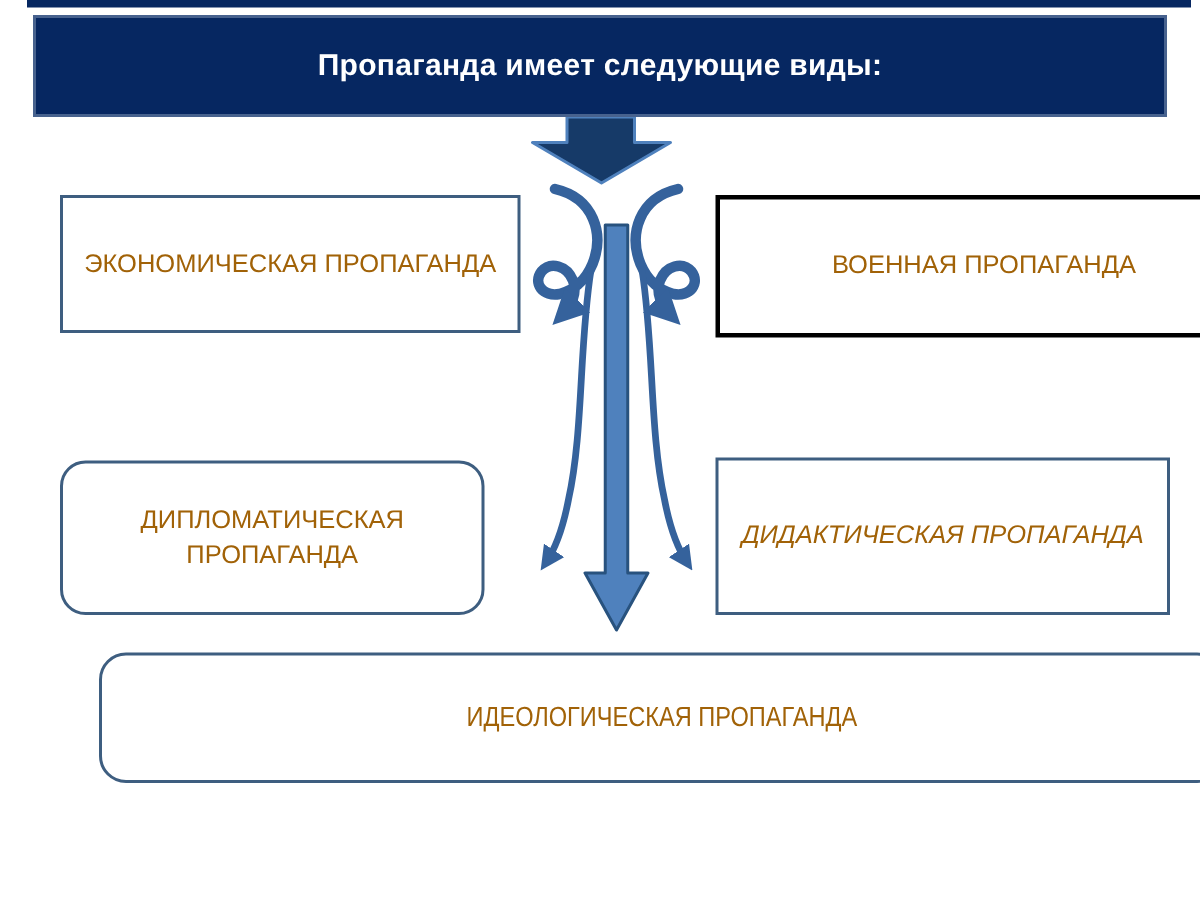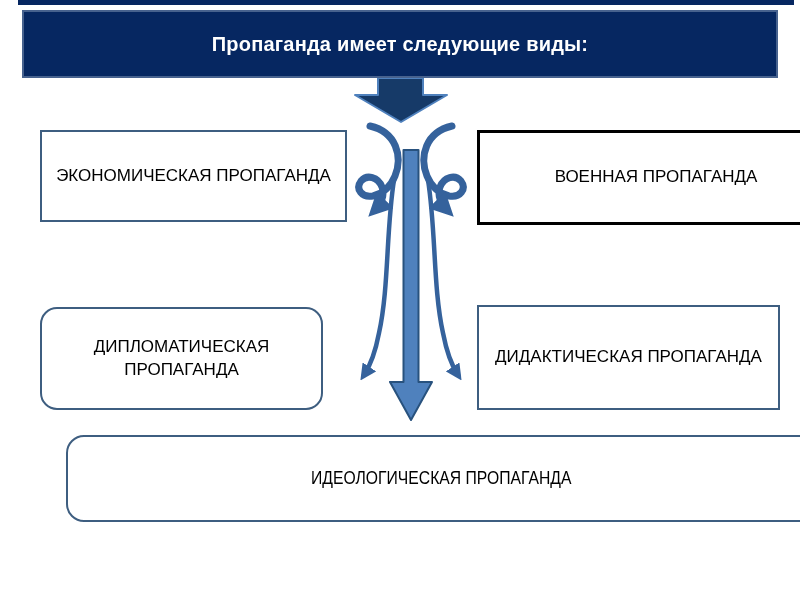--- a/index.html
+++ b/index.html
@@ -18,29 +18,29 @@
     display:flex;align-items:center;justify-content:center;
   }
   .header .title{
     color:#ffffff;font-weight:bold;font-size:20px;letter-spacing:0.2px;
   }
   .arrow-svg{position:absolute;left:350px;top:78px;width:110px;height:46px;}
   .mid-svg{position:absolute;left:350px;top:118px;width:122px;height:312px;}
   .box{
     position:absolute;background:#ffffff;
     display:flex;align-items:center;justify-content:center;text-align:center;
-    font-size:17px;color:#000000;line-height:1.35;padding:4px 14px;
+    font-size:17px;color:#a16207;line-height:1.35;padding:4px 14px;
     box-sizing:border-box;
   }
   .thin{border:2px solid var(--box-border,#3e5e80);}
   .thick{border:3px solid #000000;}
   .box-economic{left:40px;top:130px;width:307px;height:92px;}
   .box-military{left:477px;top:130px;width:358px;height:95px;}
   .box-diplomatic{left:40px;top:307px;width:283px;height:103px;border-radius:17px;}
-  .box-didactic{left:477px;top:305px;width:303px;height:105px;}
+  .box-didactic{left:477px;top:305px;width:303px;height:105px;font-style:italic;}
   .box-ideological{
     left:38px;top:435px;width:750px;height:87px;border-radius:18px;
     border:2px solid var(--box-border,#3e5e80);
     margin-left:28px;
   }
   .box-ideological .condensed{
     display:inline-block;font-size:18.5px;transform:scaleX(0.85);
     transform-origin:center;white-space:nowrap;
   }
 </style>

